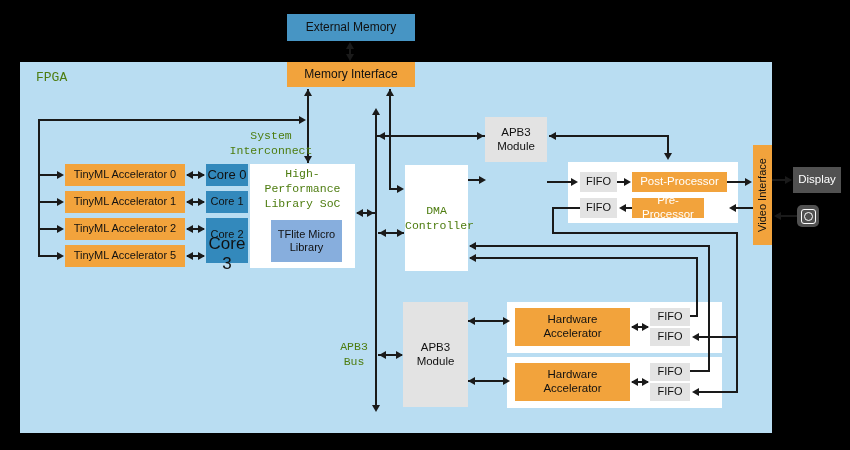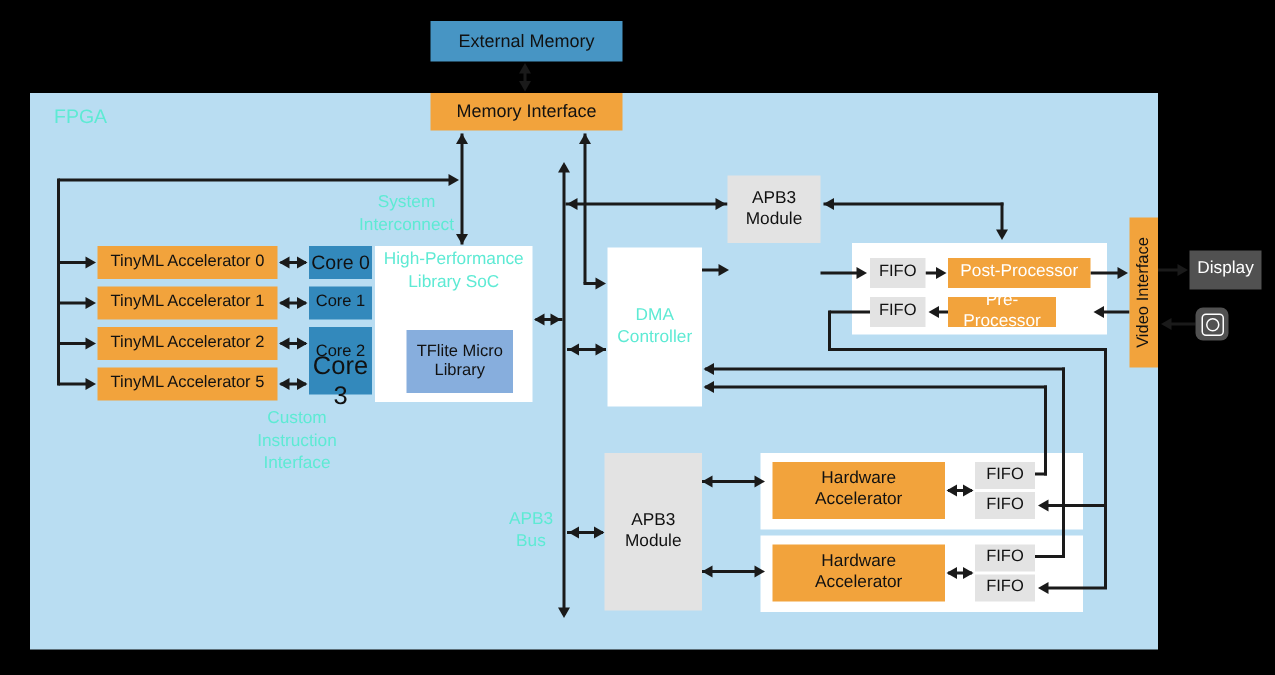--- a/index.html
+++ b/index.html
@@ -8,21 +8,21 @@
   .box{position:absolute;display:flex;align-items:center;justify-content:center;
        text-align:center;font-size:11.5px;line-height:1.2;box-sizing:border-box;}
   .orange{background:#F2A33C;}
   .white{background:#FFFFFF;}
   .gray{background:#E3E3E3;}
   .emblue{background:#4795C4;text-align:right;}
   .coreblue{background:#3389BC;}
   .tflite{background:#87AEDD;}
   .dark{background:#515151;color:#fff;}
   .fpga{position:absolute;left:20px;top:62px;width:752px;height:371px;background:#B9DDF2;}
-  .lbl{position:absolute;font-size:11.5px;line-height:15px;text-align:center;color:#5eead4;}
+  .lbl{position:absolute;font-size:11.5px;line-height:15px;text-align:center;color:#4d7c0f;font-family:Liberation Mono, monospace;}
   .hline,.vline{position:absolute;background:#1A1A1A;}
   .hline{height:2px;} .vline{width:2px;}
   .ah{position:absolute;width:0;height:0;}
   .ah.r{border-top:4px solid transparent;border-bottom:4px solid transparent;border-left:7px solid #1A1A1A;}
   .ah.l{border-top:4px solid transparent;border-bottom:4px solid transparent;border-right:7px solid #1A1A1A;}
   .ah.u{border-left:4px solid transparent;border-right:4px solid transparent;border-bottom:7px solid #1A1A1A;}
   .ah.d{border-left:4px solid transparent;border-right:4px solid transparent;border-top:7px solid #1A1A1A;}
   .vtext{position:absolute;left:-40px;top:41px;width:100px;height:18px;display:flex;align-items:center;
          justify-content:center;transform:rotate(-90deg);font-size:11px;white-space:nowrap;}
   .cam-square{width:13px;height:13px;border:1.5px solid #fff;border-radius:3px;
@@ -175,25 +175,20 @@
     <span>Library SoC</span>
   </div>
   <div class="box tflite" style="left:271px;top:220px;width:71px;height:42px;font-size:11px;">
     <span><span>TFlite Micro</span><br><span>Library</span></span>
   </div>
 
   <div class="lbl" style="left:225px;top:128px;width:92px;">
     <span>System</span><br>
     <span>Interconnect</span>
   </div>
-  <div class="lbl" style="left:159px;top:272px;width:78px;">
-    <span>Custom</span><br>
-    <span>Instruction</span><br>
-    <span>Interface</span>
-  </div>
   <div class="lbl" style="left:333px;top:339px;width:42px;">
     <span>APB3</span><br>
     <span>Bus</span>
   </div>
 
   <div class="lbl" style="left:405px;top:203px;width:63px;">
     <span>DMA</span><br>
     <span>Controller</span>
   </div>
 

